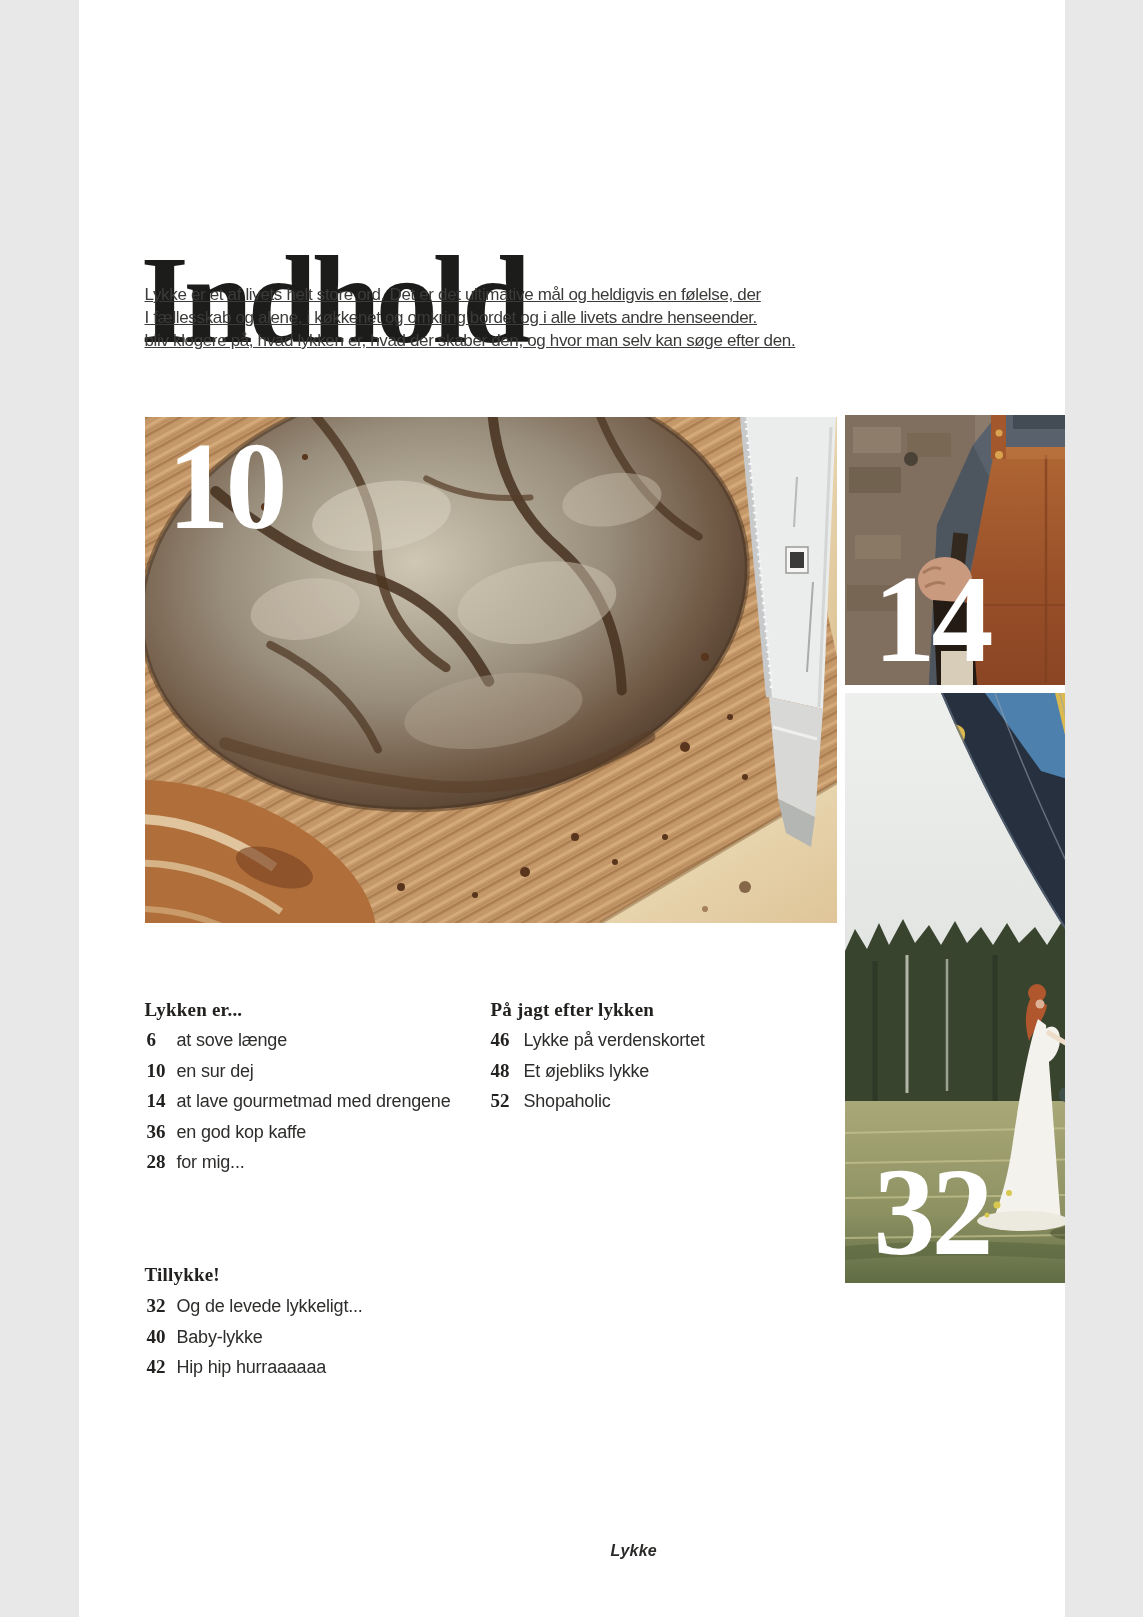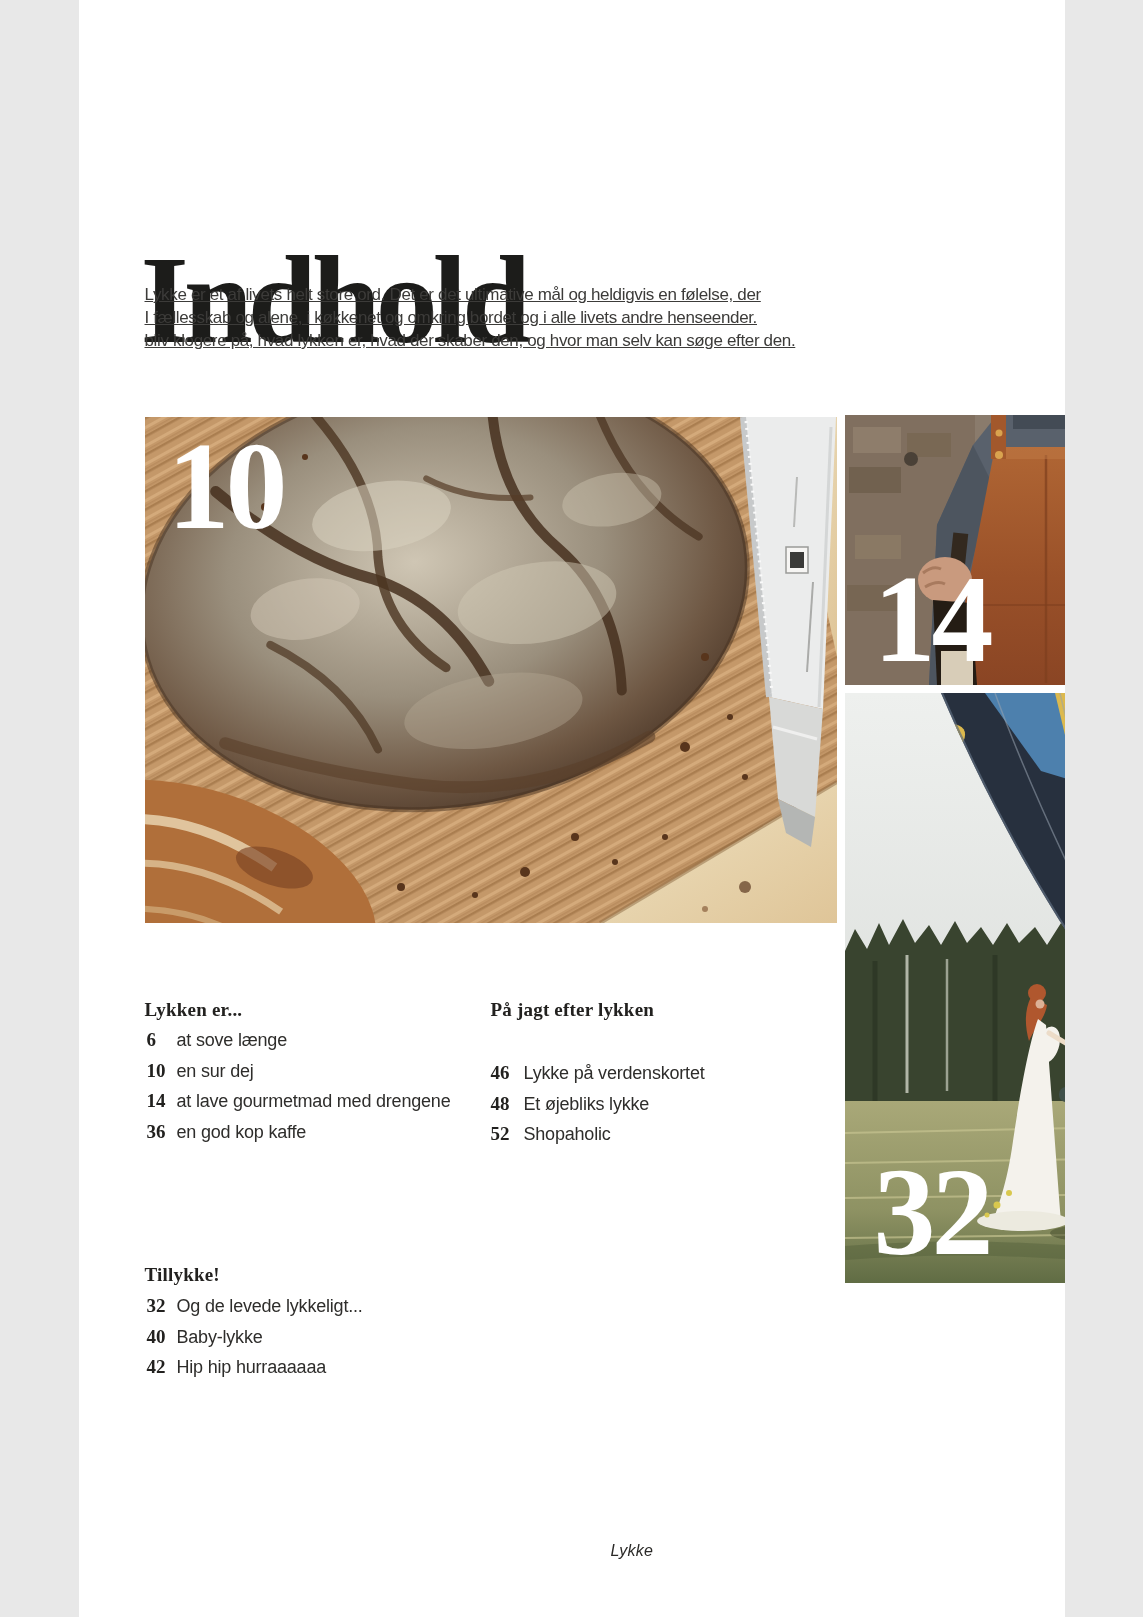--- a/index.html
+++ b/index.html
@@ -34,21 +34,21 @@
   }
   .toc-list{position:absolute;}
   .toc-item{display:flex;align-items:baseline;height:30.6px;white-space:nowrap;}
   .toc-item .num{
     font-family:"Liberation Serif","DejaVu Serif",serif;font-weight:bold;
     font-size:19px;min-width:30px;color:#22211f;
   }
   .toc-item .lbl{font-size:18px;letter-spacing:-0.2px;color:#2e2d2b;}
 
   .footer-mag{
-    left:532px;top:1543px;font-size:16px;line-height:16px;font-weight:normal;
+    left:532px;top:1543px;font-size:16px;line-height:16px;font-weight:bold;
     font-style:italic;color:#2b2a28;letter-spacing:0.2px;
   }
   .footer-page{left:1031px;top:1543px;font-size:15px;line-height:16px;font-weight:bold;color:#2b2a28;}
 </style>
 </head>
 <body>
 
 <div class="page">
 
   <h1 class="abs page-title">Indhold</h1>
@@ -339,24 +339,28 @@
       <span class="lbl">en sur dej</span>
     </div>
     <div class="toc-item">
       <span class="num">14</span>
       <span class="lbl">at lave gourmetmad med drengene</span>
     </div>
     <div class="toc-item">
       <span class="num">36</span>
       <span class="lbl">en god kop kaffe</span>
     </div>
+    <div class="toc-item">
+      <span class="num">28</span>
+      <span class="lbl">for mig...</span>
+    </div>
   </div>
 
   <h2 class="toc-heading" style="left:412px;top:980px;">På jagt efter lykken</h2>
-  <div class="toc-list" style="left:412px;top:1029px;margin-top:33px;">
+  <div class="toc-list" style="left:412px;top:1029px;">
     <div class="toc-item">
       <span class="num" style="min-width:33px">46</span>
       <span class="lbl">Lykke på verdenskortet</span>
     </div>
     <div class="toc-item">
       <span class="num" style="min-width:33px">48</span>
       <span class="lbl">Et øjebliks lykke</span>
     </div>
     <div class="toc-item">
       <span class="num" style="min-width:33px">52</span>

